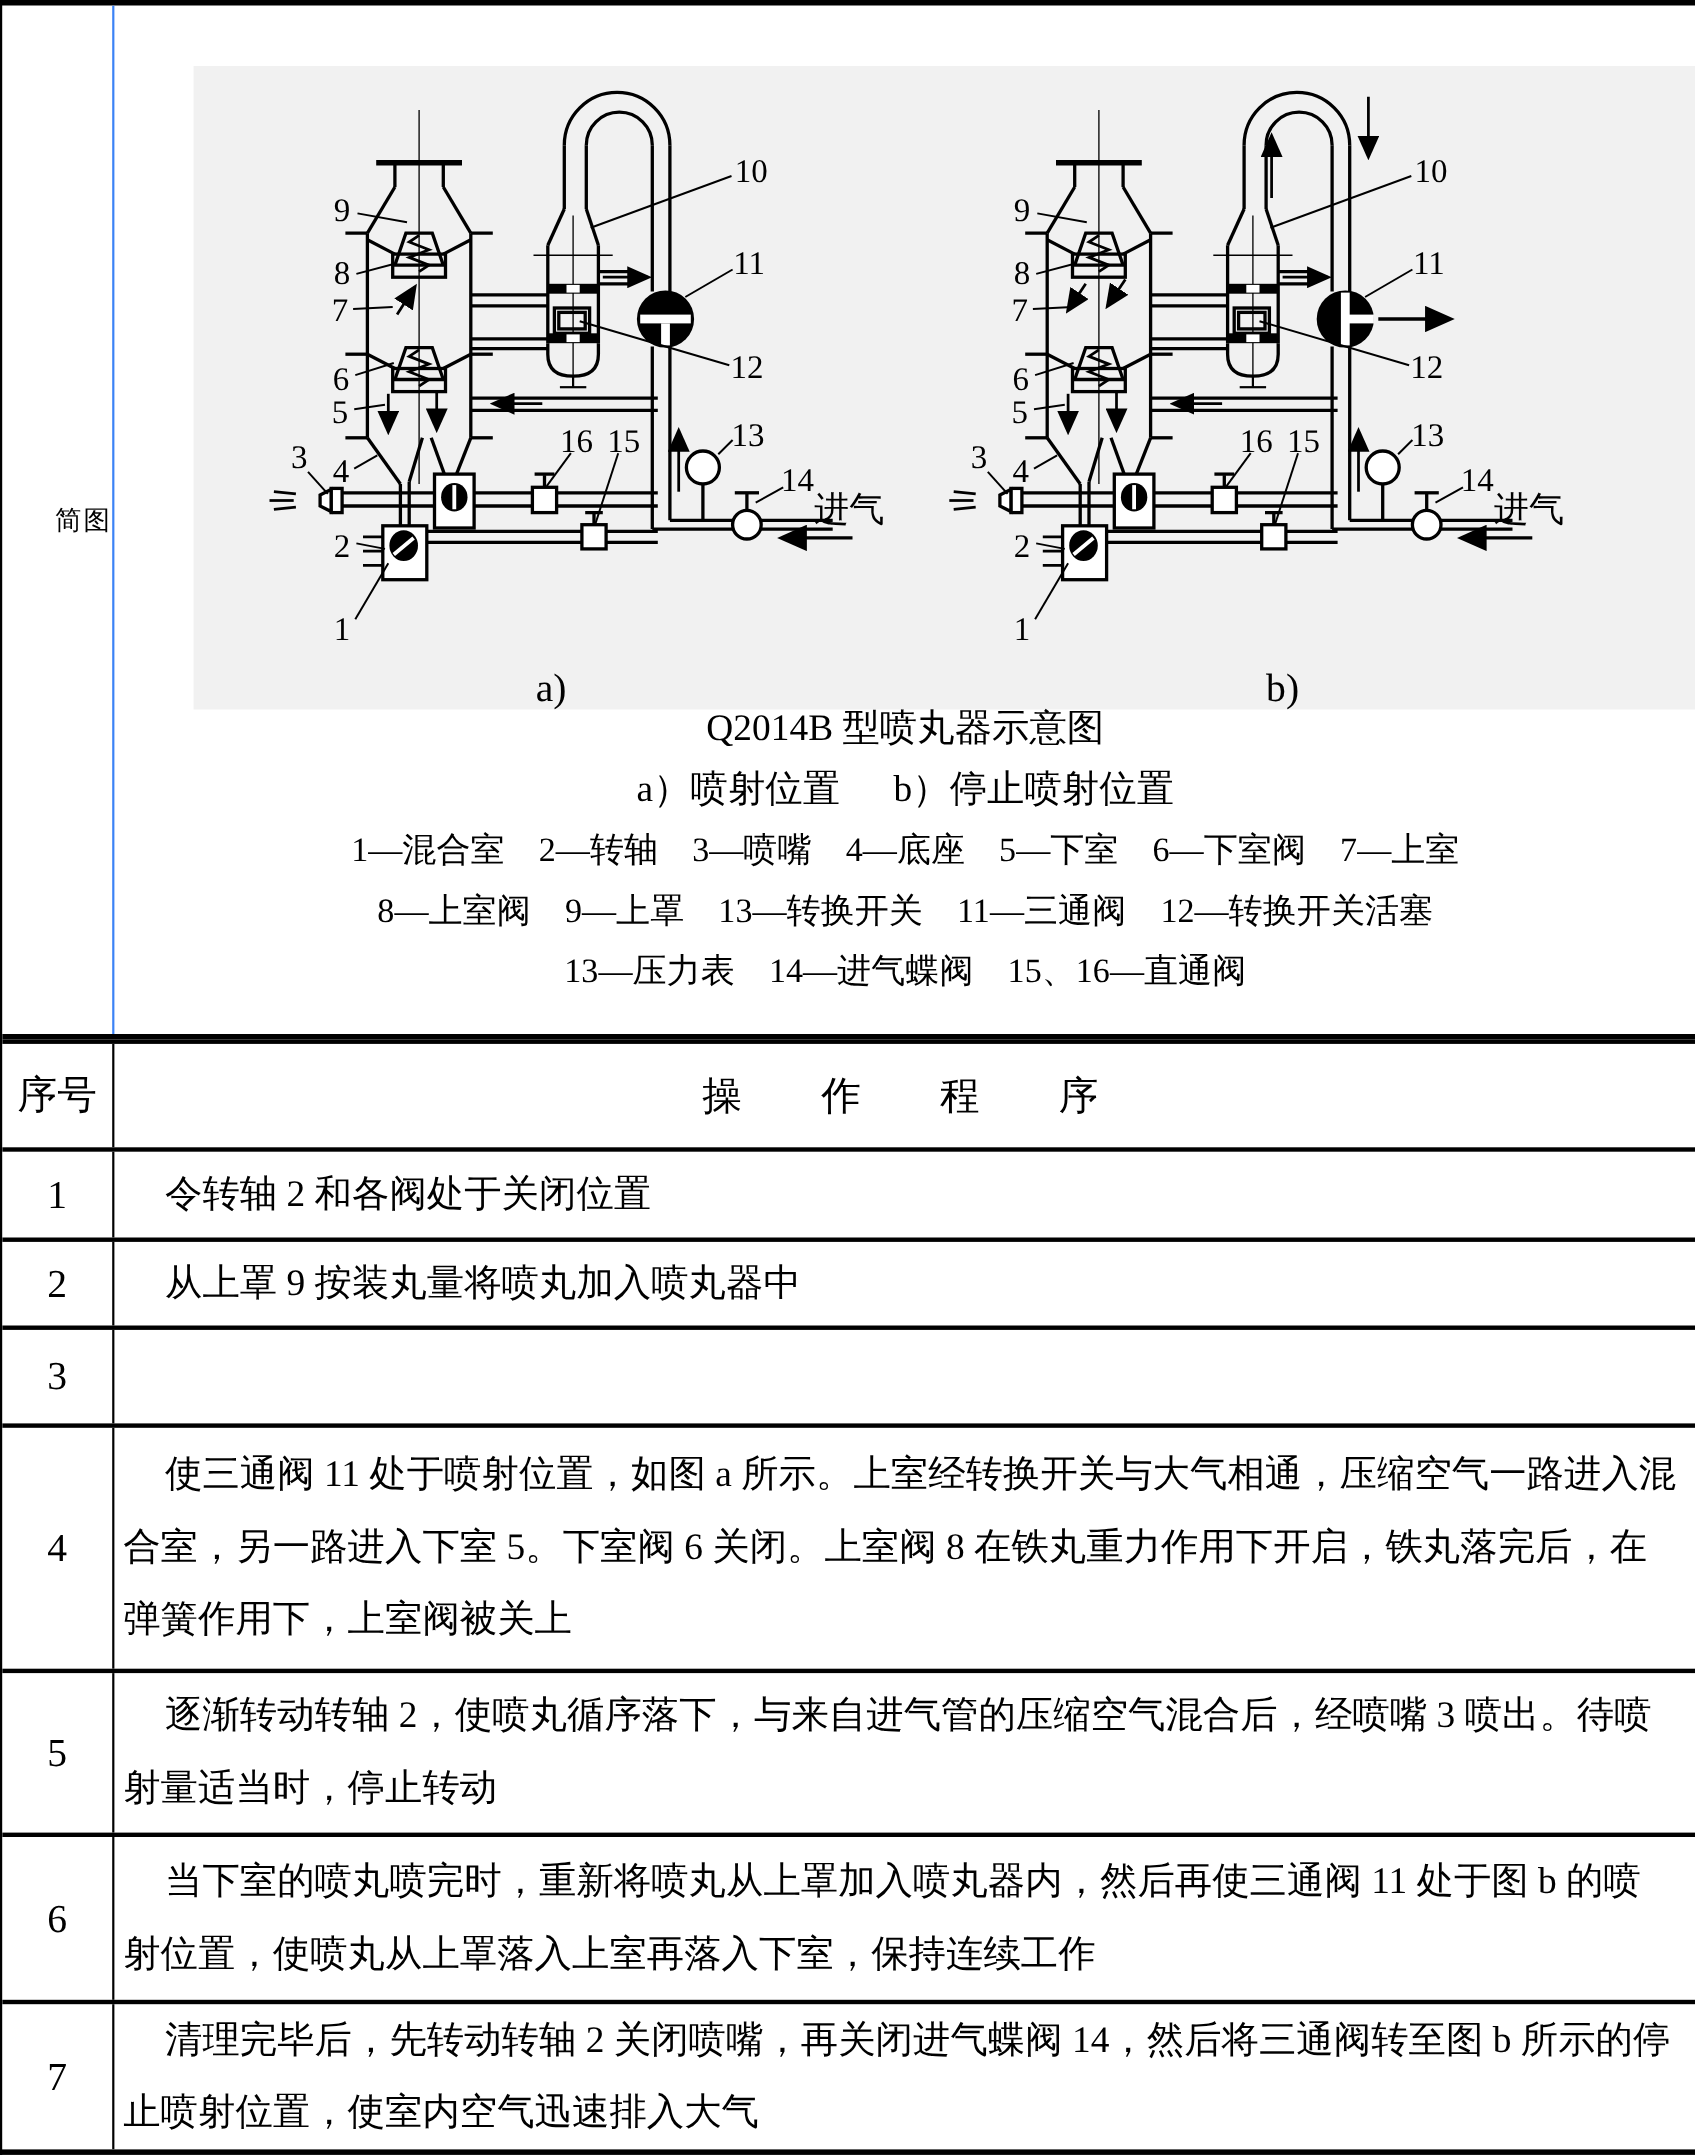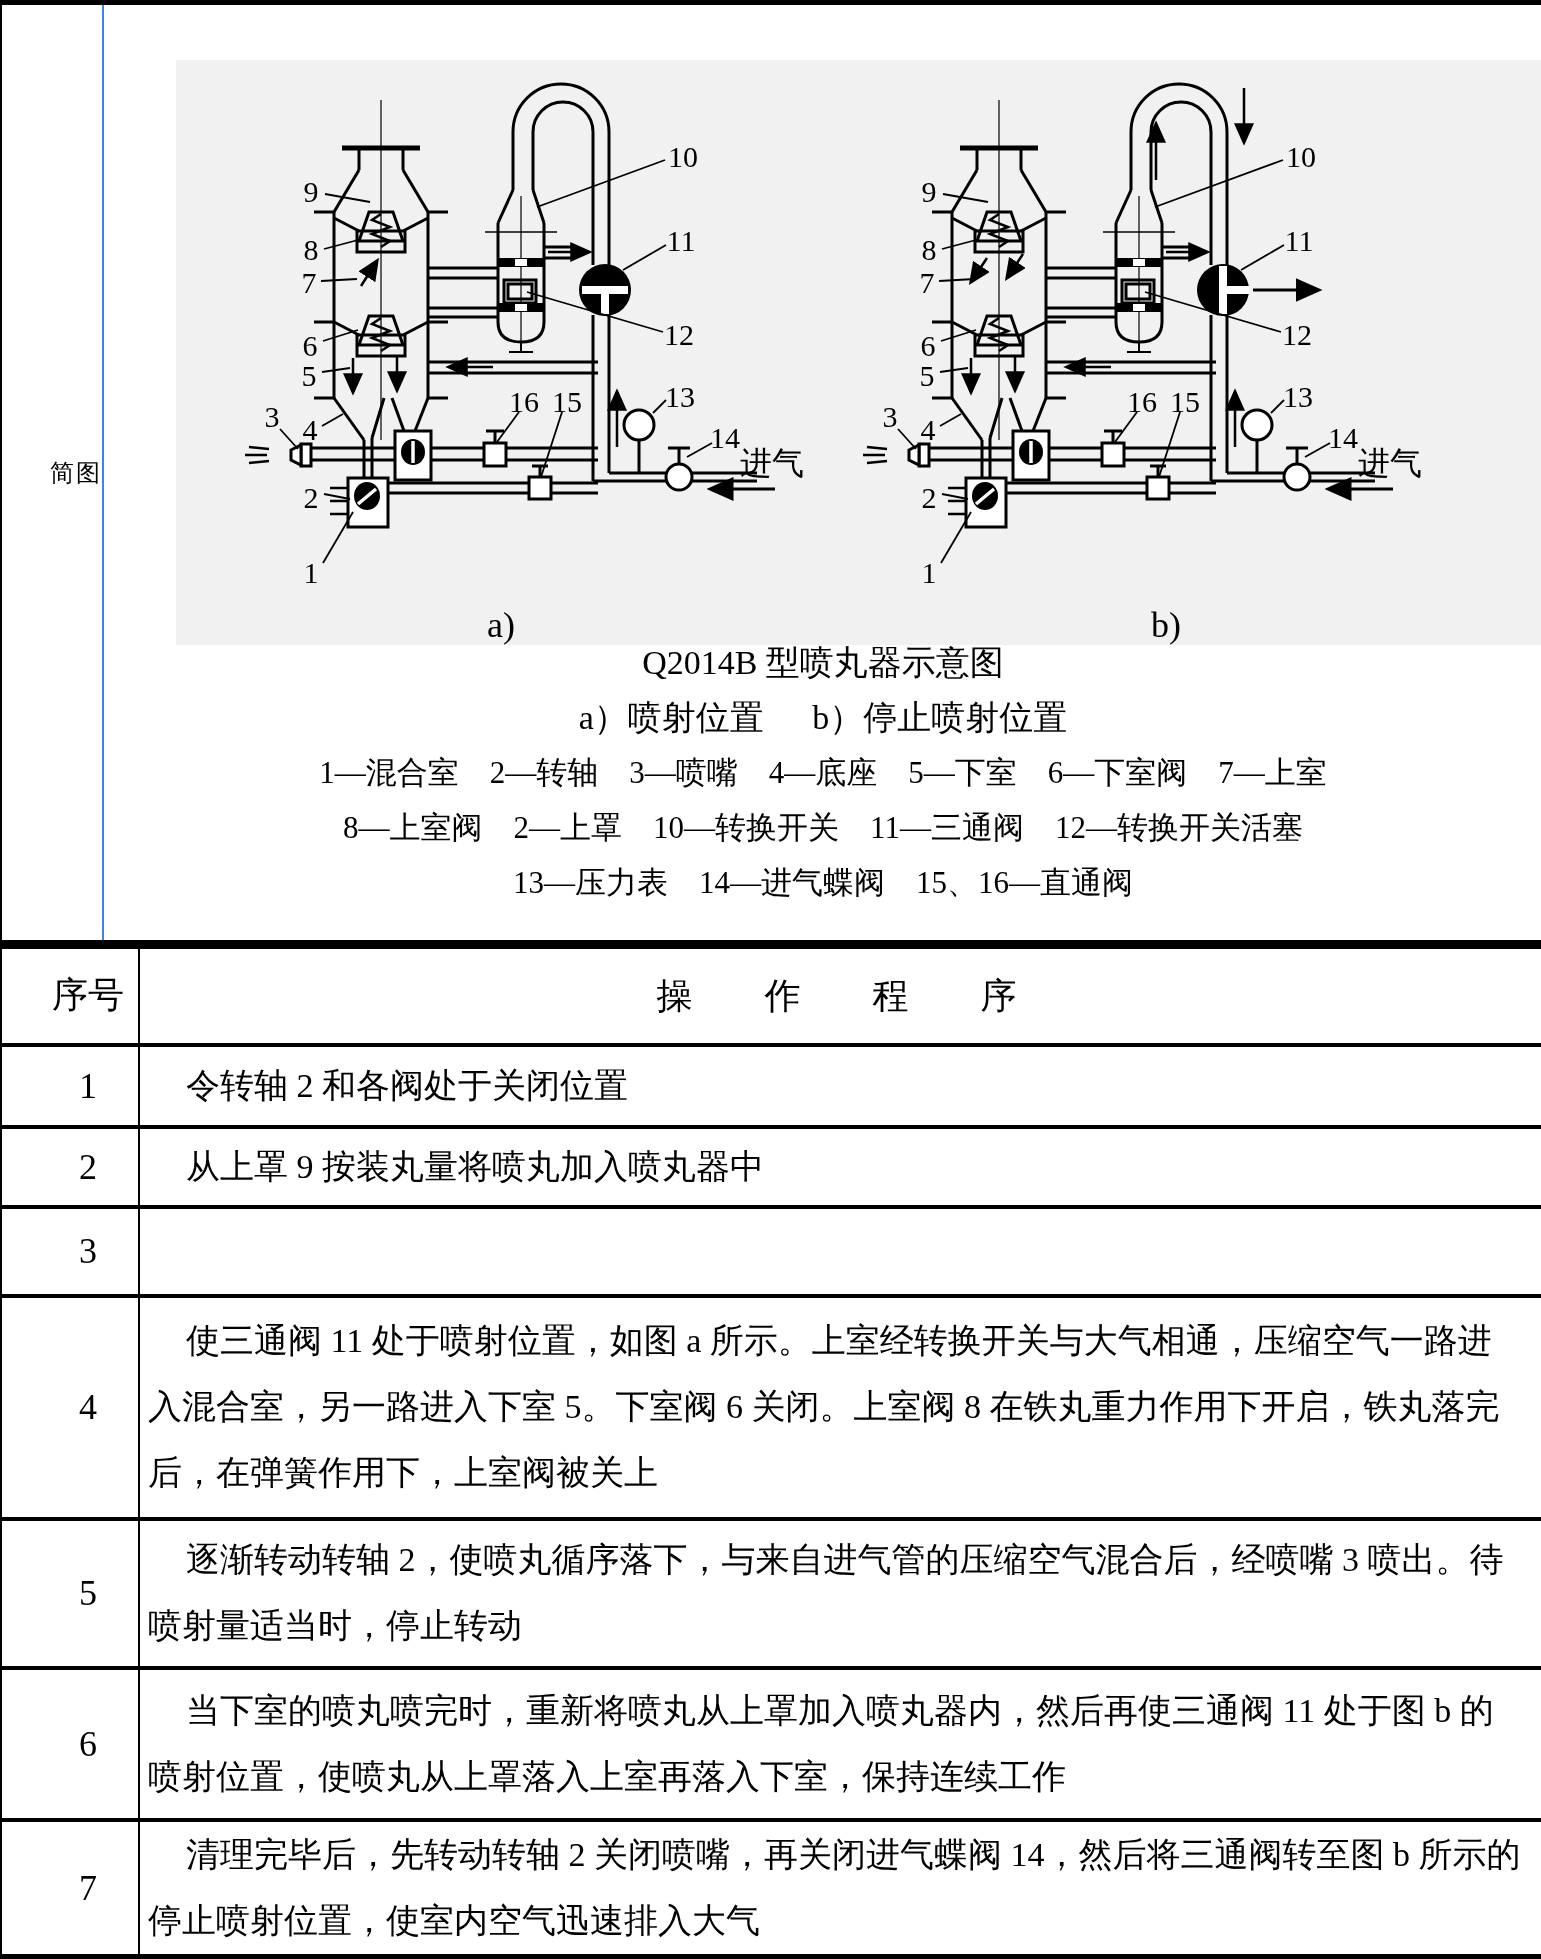--- a/index.html
+++ b/index.html
@@ -39,21 +39,20 @@
   .fig-subtitle span{margin:0 20px;}
   .legend{margin:17px 0 0 0;text-align:center;font-size:31px;line-height:38px;}
   .trow{
     display:flex;border-top:4px solid #000;box-sizing:content-box;
   }
   .num-cell{
     width:100px;flex:0 0 100px;
     border-right:2px solid #000;
     display:flex;align-items:center;justify-content:center;
     font-size:36px;
-    padding-left:36px;
   }
   .text-cell{flex:1;display:flex;align-items:center;font-family:Liberation Serif, serif;}
   .step-text{
     margin:0;padding:0 16px 0 8px;
     font-size:34px;line-height:66px;
     text-indent:38px;
   }
   .thead .text-cell{justify-content:center;}
   .thead .step-text{text-indent:0;font-size:36px;}
   .dlabel{
@@ -297,21 +296,21 @@
             </g>
         </g>
       </svg>
 
       <p class="fig-title">Q2014B 型喷丸器示意图</p>
       <p class="fig-subtitle">
         <span>a）喷射位置</span>
         <span>b）停止喷射位置</span>
       </p>
       <p class="legend">1—混合室　2—转轴　3—喷嘴　4—底座　5—下室　6—下室阀　7—上室</p>
-      <p class="legend">8—上室阀　2—上罩　10—转换开关　11—三通阀　12—转换开关活塞</p>
+      <p class="legend">8—上室阀　9—上罩　13—转换开关　11—三通阀　12—转换开关活塞</p>
       <p class="legend">13—压力表　14—进气蝶阀　15、16—直通阀</p>
     </div>
   </div>
 
   <div class="trow thead" style="height:94px">
     <div class="num-cell">序号</div>
     <div class="text-cell">
         <p class="step-text">操　　作　　程　　序</p>
       </div>
   </div>

